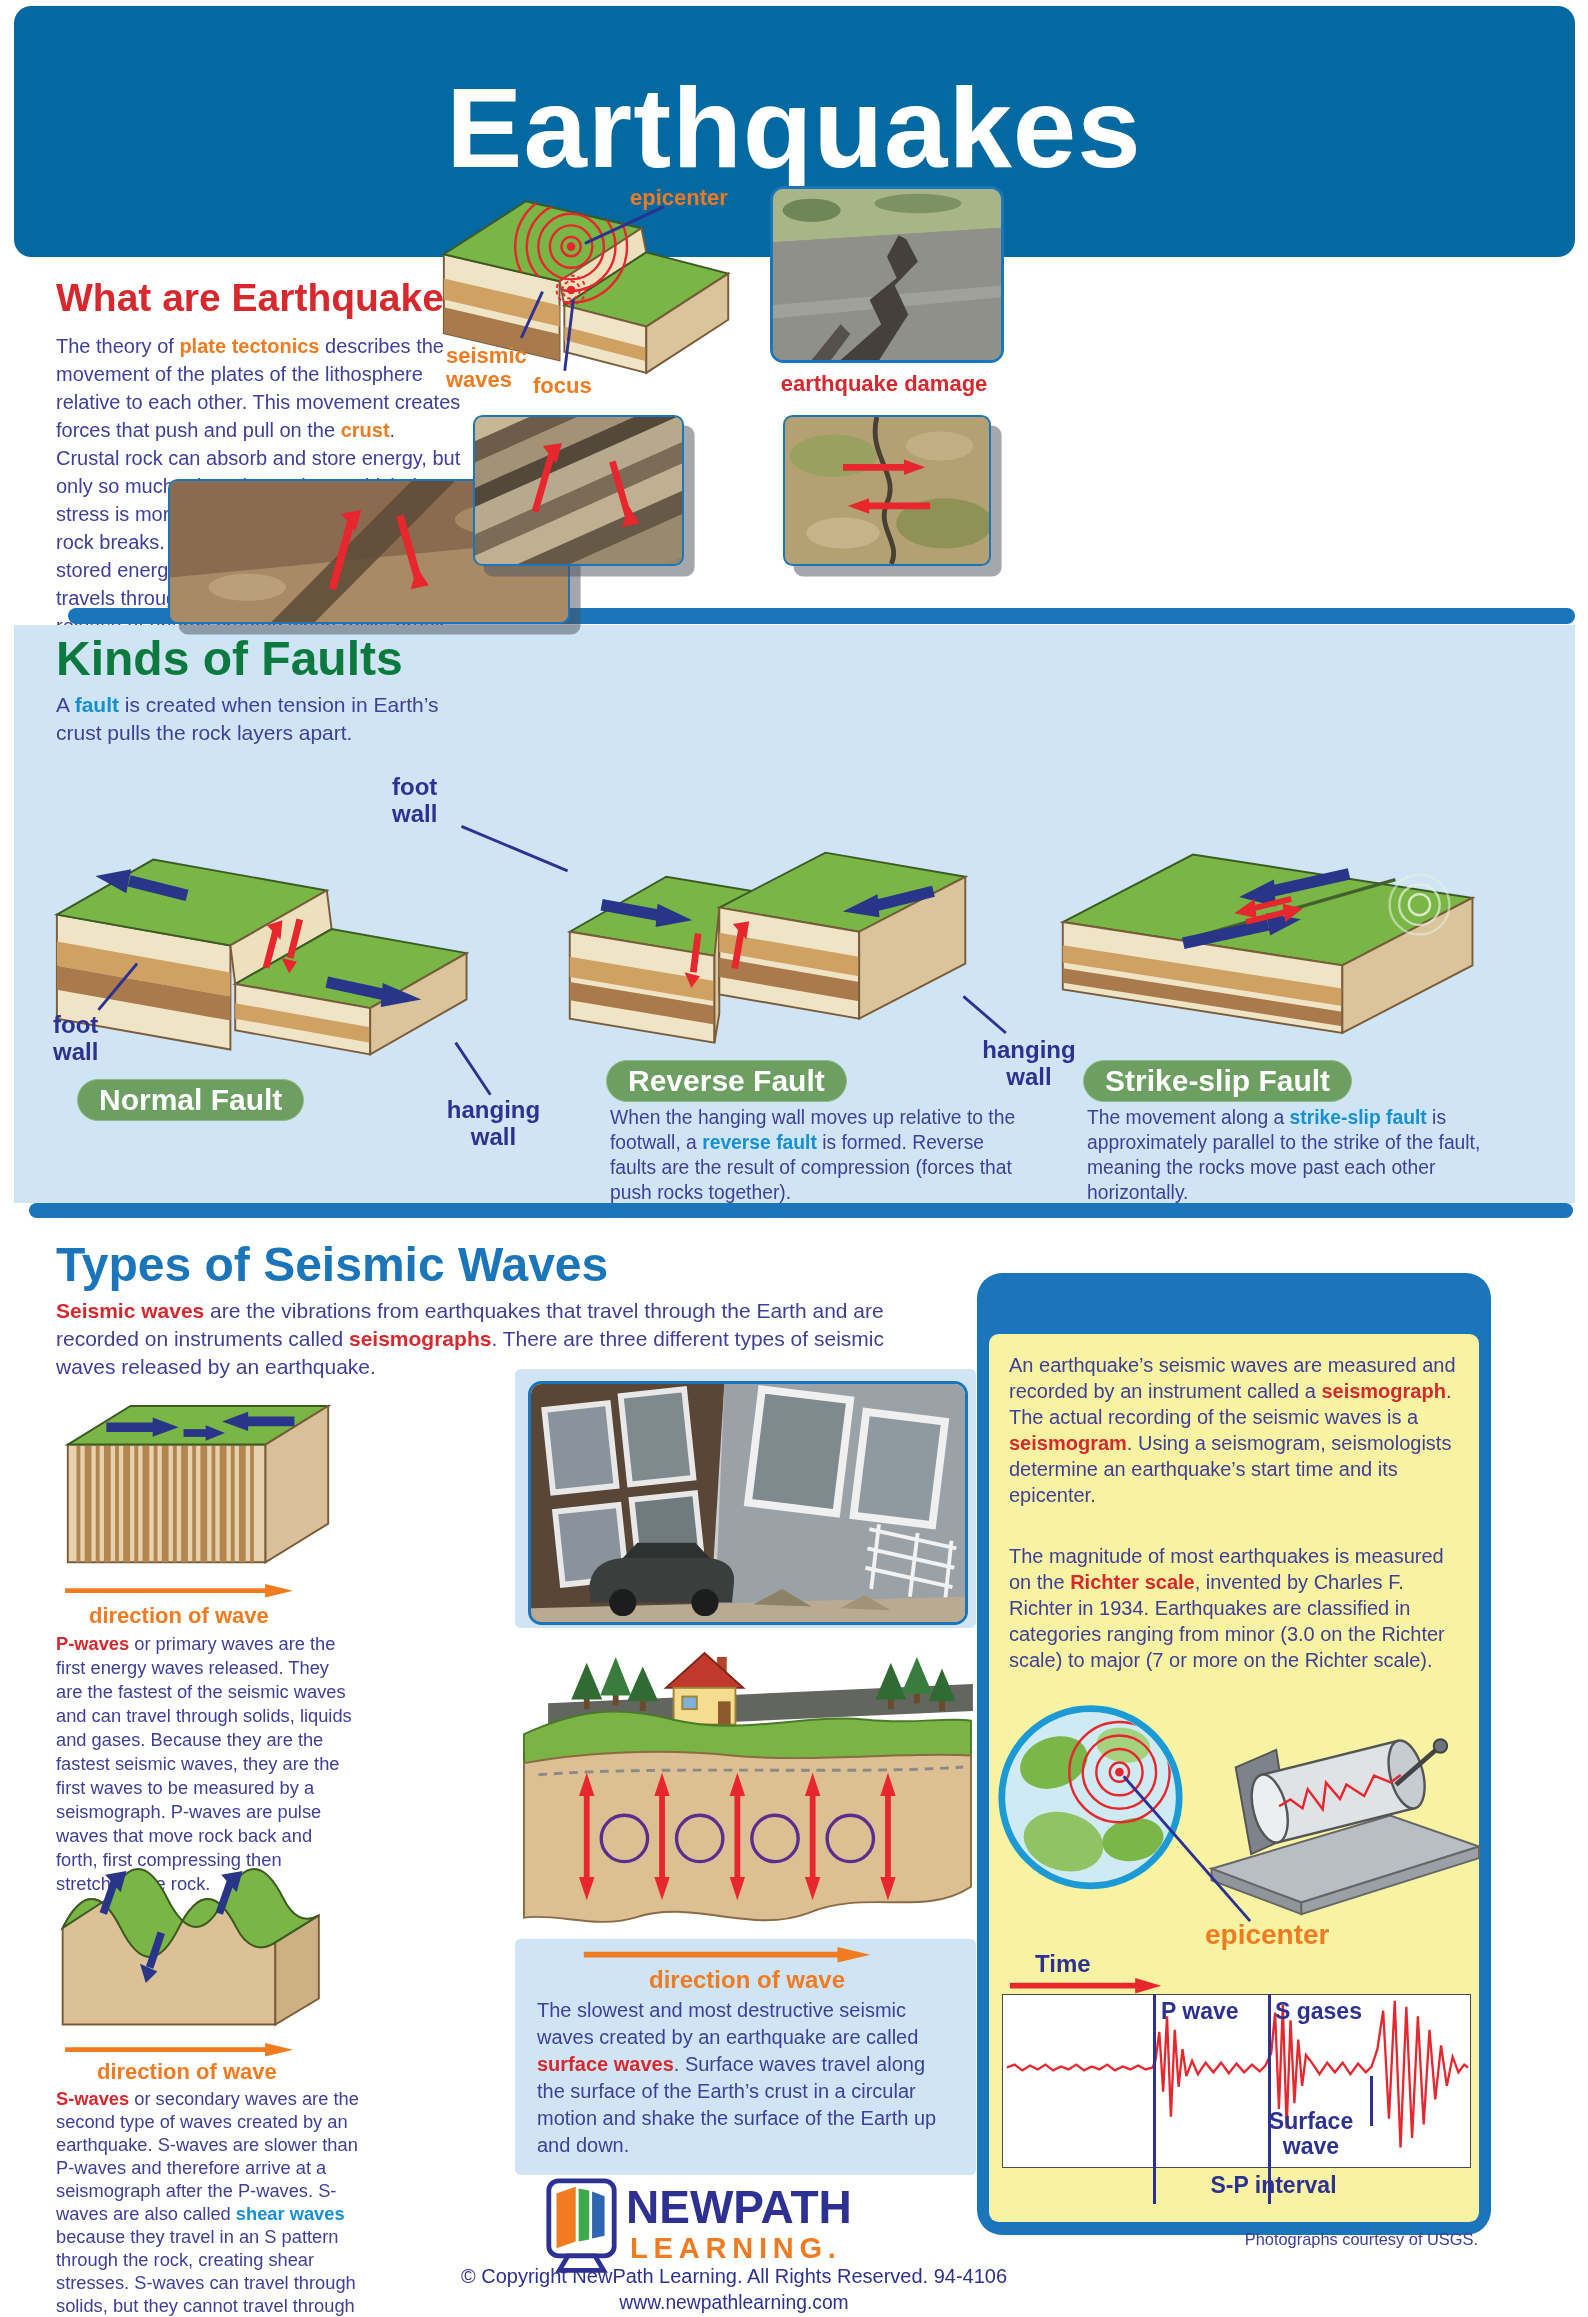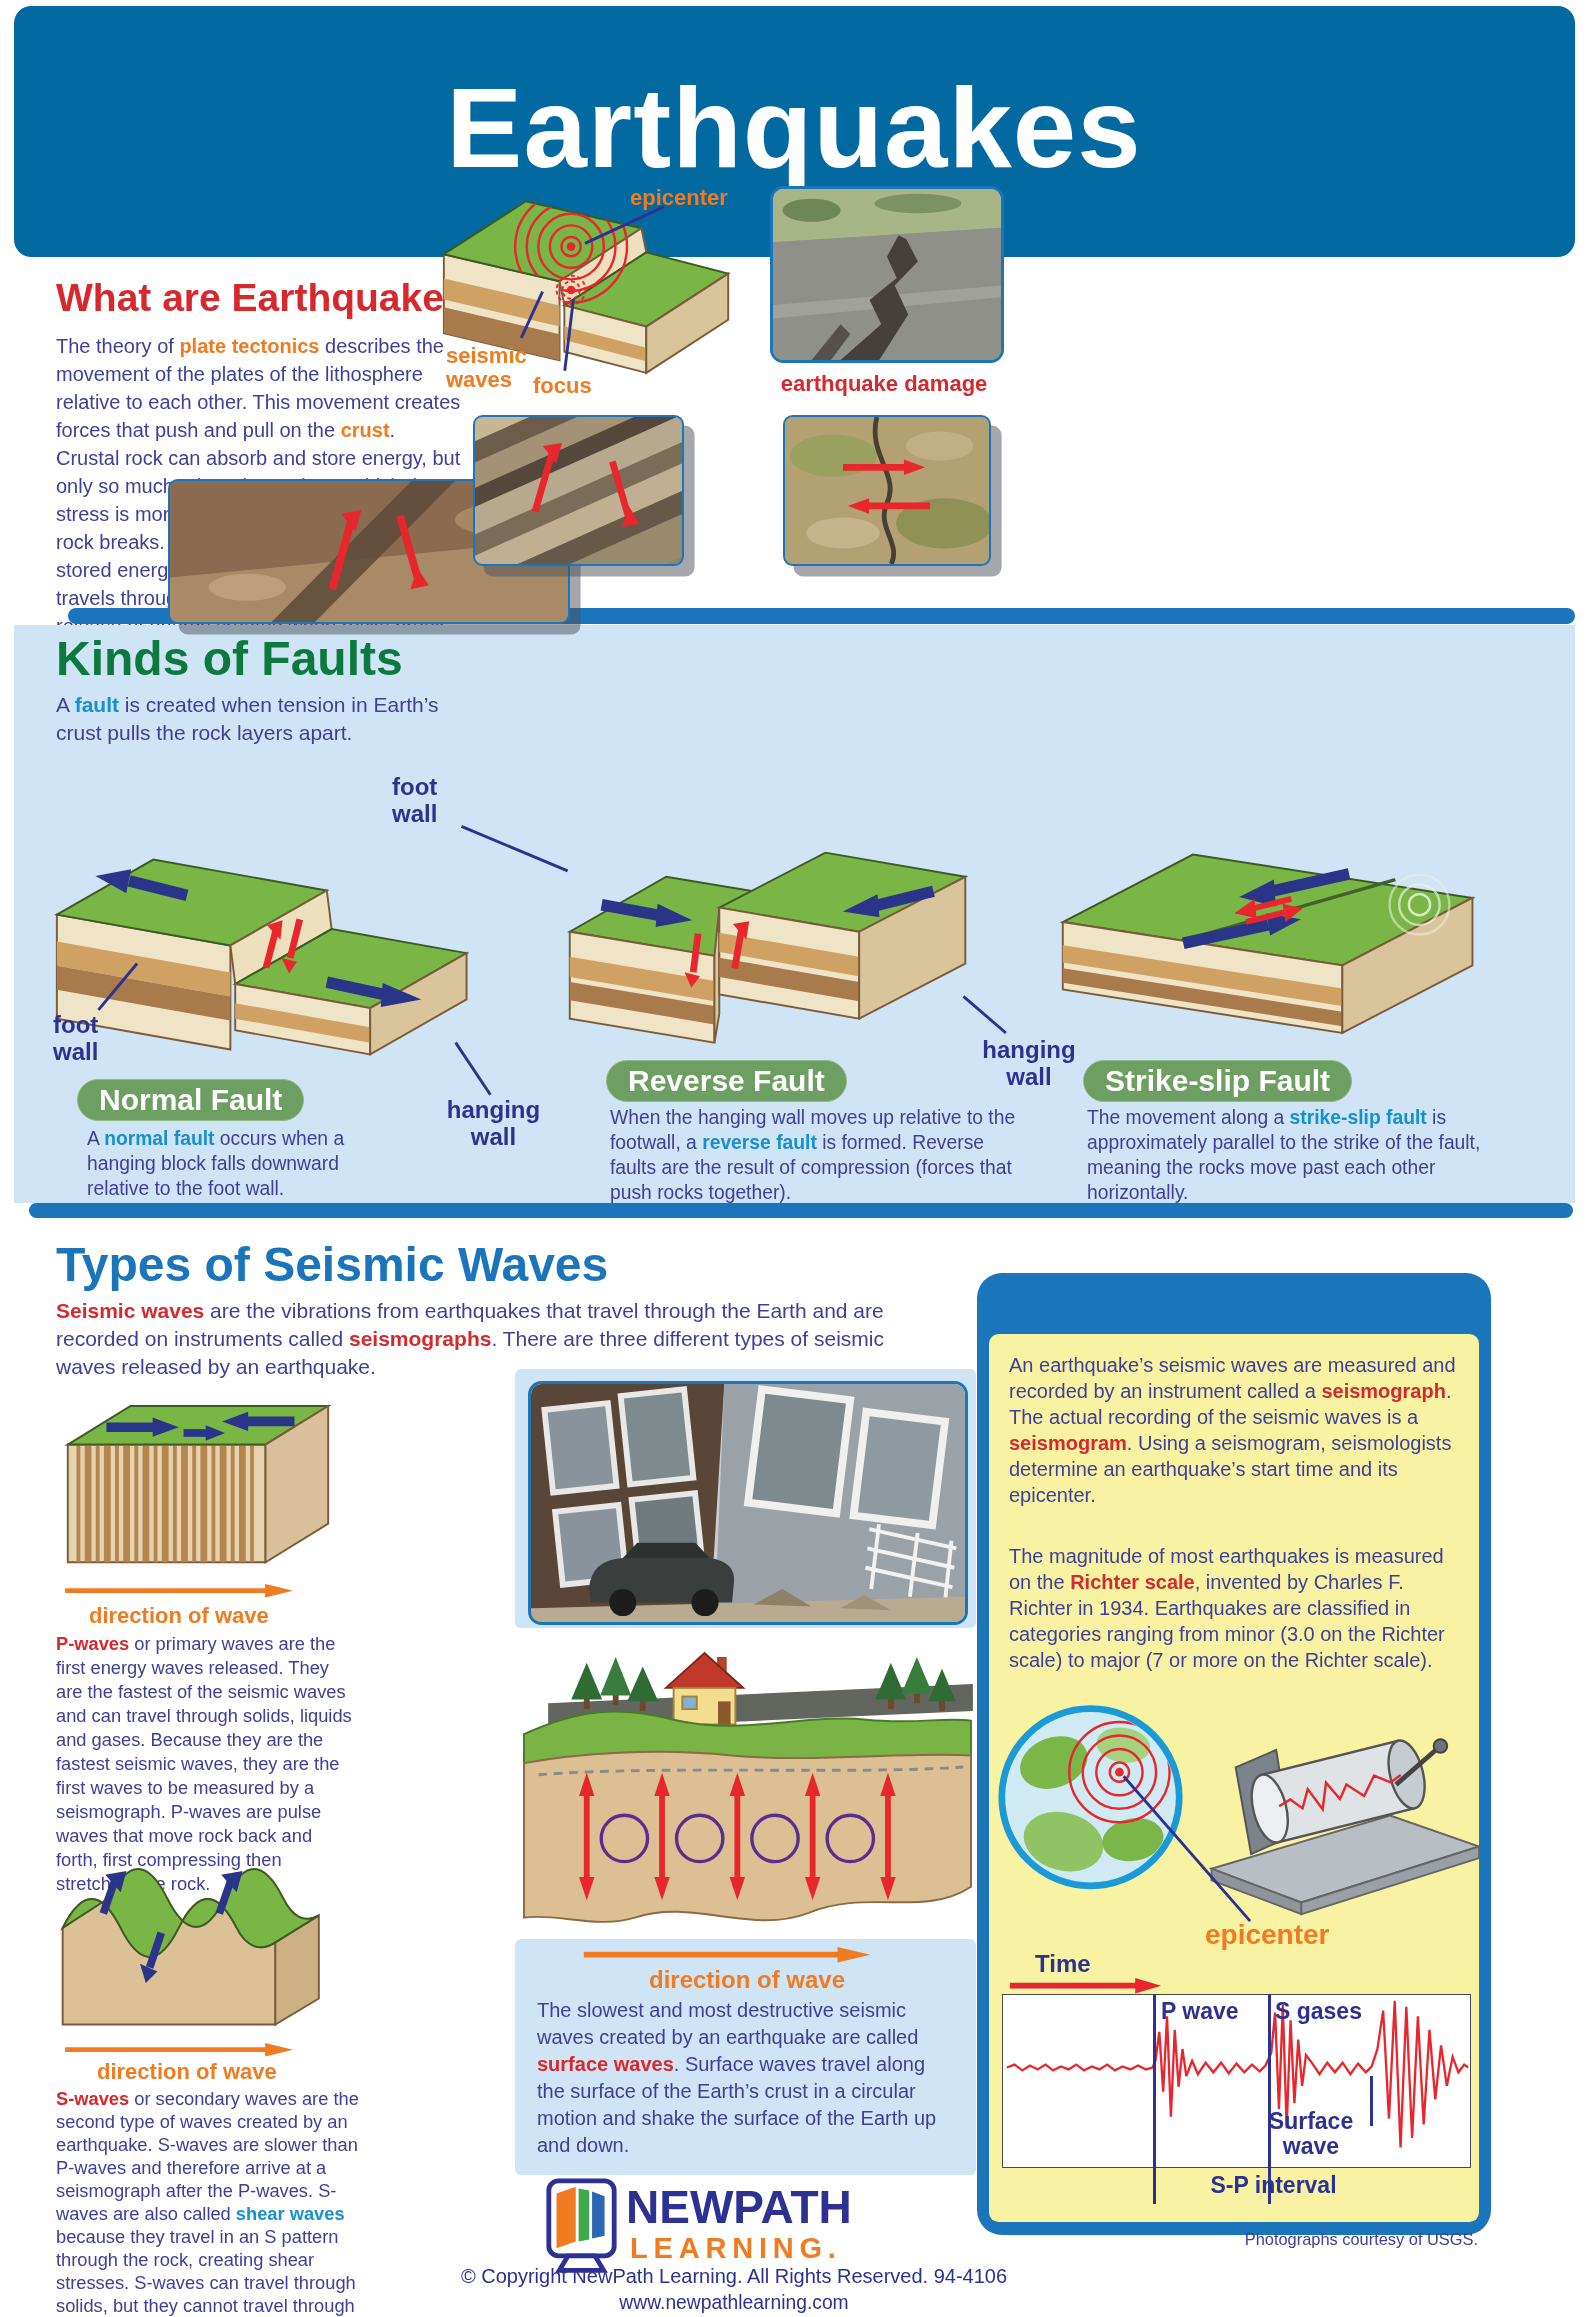--- a/index.html
+++ b/index.html
@@ -206,21 +206,20 @@
     <polygon points="234,66 198,84 236,94" fill="#283589"></polygon>
     <line x1="205" y1="110" x2="245" y2="100" stroke="#e8262d" stroke-width="6"></line>
     <polygon points="243,91 264,96 246,110" fill="#e8262d"></polygon>
     <line x1="252" y1="86" x2="212" y2="96" stroke="#e8262d" stroke-width="6"></line>
     <polygon points="214,86 193,101 216,106" fill="#e8262d"></polygon>
   </svg>
 
   <div class="abs lbl-blue" style="left:53px;top:1012px;text-align:left;">foot
 wall</div>
   <div class="abs pill" style="left:77px;top:1079px;">Normal Fault</div>
-  <div class="abs txt" style="left:87px;top:1126px;width:307px;font-size:19.3px;line-height:25px;"><span>A </span><span class="kw-b">normal fault</span><span> occurs when a hanging block falls downward relative to the foot wall.</span></div>
   <div class="abs lbl-blue" style="left:433px;top:1097px;width:121px;text-align:center;">hanging
 wall</div>
 
   <div class="abs lbl-blue" style="left:392px;top:774px;text-align:left;">foot
 wall</div>
   <div class="abs pill" style="left:606px;top:1060px;">Reverse Fault</div>
   <div class="abs txt" style="left:610px;top:1105px;width:417px;font-size:19.3px;line-height:25px;"><span>When the hanging wall moves up relative to the footwall, a </span><span class="kw-b">reverse fault</span><span> is formed.  Reverse faults are the result of compression (forces that push rocks together).</span></div>
   <div class="abs lbl-blue" style="left:966px;top:1037px;width:126px;text-align:center;">hanging
 wall</div>
 

